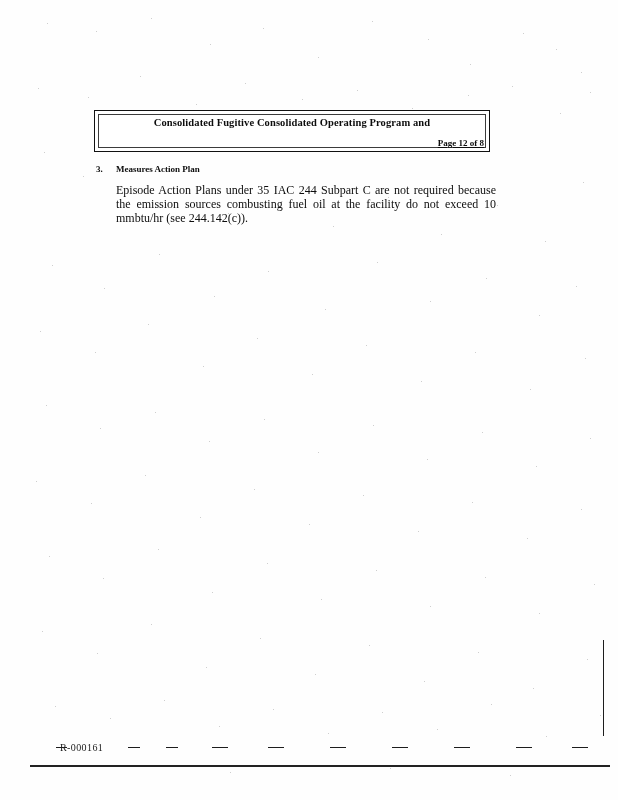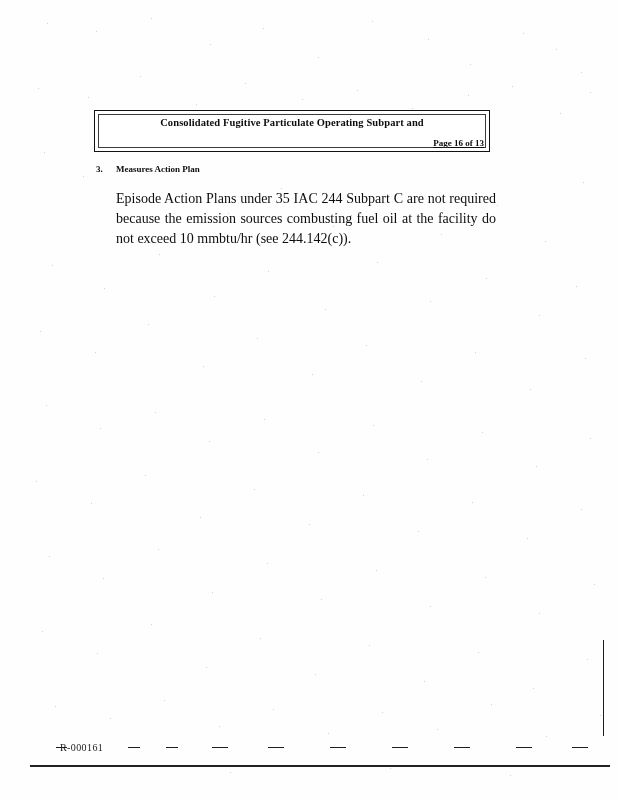--- a/index.html
+++ b/index.html
@@ -100,24 +100,24 @@
     line-height: 12px;
     position: relative;
     padding-left: 20px;
   }
   .section-head .num {
     position: absolute;
     left: 0;
     top: 0;
   }
   .section-body {
-    margin-top: 14px;
+    margin-top: 8px;
     padding-left: 20px;
-    font-size: 14px;
-    line-height: 20px;
+    font-size: 12px;
+    line-height: 14px;
     text-align: justify;
   }
 
   
   .bates {
     position: absolute;
     left: 60px;
     top: 742px;
     font-size: 10px;
     font-family: "Liberation Serif", serif;
@@ -261,25 +261,25 @@
     <i style="left:600px;top:715px"></i>
       <i style="left:70px;top:766px"></i>
     <i style="left:230px;top:772px"></i>
       <i style="left:390px;top:768px"></i>
     <i style="left:510px;top:775px"></i>
   </div>
 
   <div class="header-box">
     <div class="inner"></div>
     <div class="header-title">
-      <span>Consolidated Fugitive Particulate Operating Subpart and</span>
+      <span>Consolidated Fugitive Consolidated Operating Program and</span>
     </div>
   </div>
 
-  <div class="page-number">Page 16 of 13</div>
+  <div class="page-number">Page 12 of 8</div>
 
   <div class="section">
     <div class="section-head">
       <span class="num">3.</span>
       <span>Measures Action Plan</span>
     </div>
     <div class="section-body">Episode Action Plans under 35 IAC 244 Subpart C are not required because the emission sources combusting fuel oil at the facility do not exceed 10 mmbtu/hr (see 244.142(c)).</div>
   </div>
 
   <div class="bates">R-000161</div>

